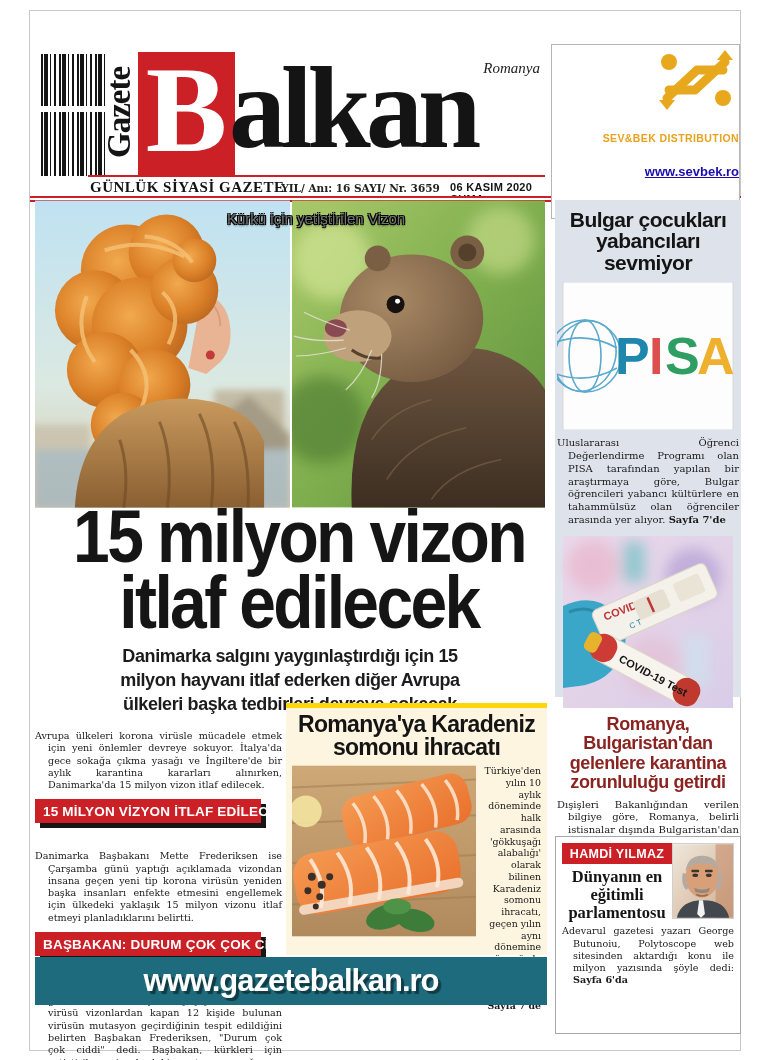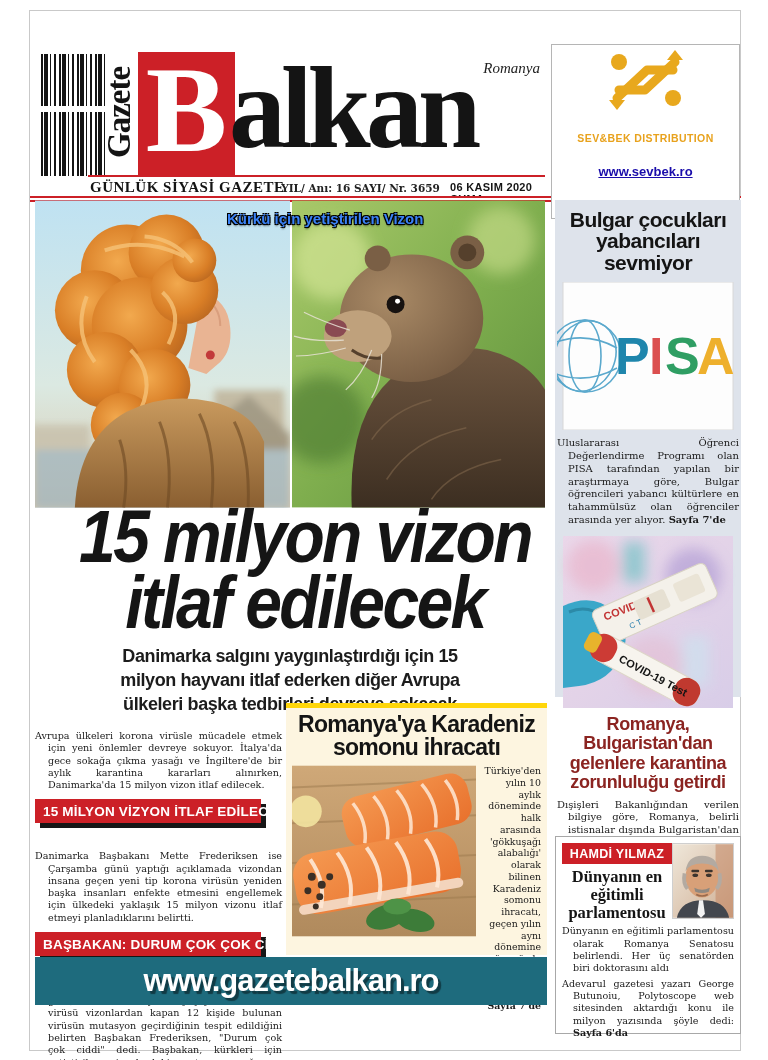--- a/index.html
+++ b/index.html
@@ -23,33 +23,33 @@
     font-style:italic; font-size:15px; color:#222; }
   .rule-thin { left:88px; top:175px; width:457px; height:2px; background:#cc2027; }
   .tagline { left:90px; top:179px; font-family:"Liberation Serif",serif; font-weight:700; font-size:15px; letter-spacing:0.5px; color:#141414; }
   .issue { left:268px; top:182px; width:185px; text-align:center; font-family:"DejaVu Serif",serif; font-size:10.5px; color:#222;font-weight:bold; }
   .dateline { left:450px; top:181px; width:100px; font-weight:700; font-size:11px; letter-spacing:0.3px; color:#141414; }
   .rule-double { left:30px; top:196px; width:711px; height:6px;
     background:linear-gradient(#cc2027 0 2px,#ffffff 2px 4px,#cc2027 4px 6px); }
 
   
   .ad-box { left:551px; top:44px; width:189px; height:175px; background:#fff; border:1px solid #b5b5b5;
-    display:flex; flex-direction:column; align-items:center; justify-content:center; gap:20px; }
+    display:flex; flex-direction:column; align-items:flex-end; justify-content:center; gap:20px; }
   .ad-name { color:#e8a21d; font-weight:700; font-size:10.5px; letter-spacing:0.4px; }
   .ad-url { color:#1a0dab; font-weight:700; font-size:13px; text-decoration:underline; }
   .ad-phone { color:#be185d; font-weight:700; font-size:14px; letter-spacing:0.5px; }
 
   
   .photos { left:35px; top:200px; width:510px; height:308px; display:flex; }
   .photos svg { display:block; }
-  .photo-caption { left:192px; top:10px; font-size:15px; font-weight:700; color:#3b82f6;
+  .photo-caption { left:192px; top:10px; font-size:15px; font-weight:400; color:#737373;
     text-shadow:-1px -1px 0 #000,1px -1px 0 #000,-1px 1px 0 #000,1px 1px 0 #000,0 2px 2px rgba(0,0,0,.6); }
 
   
-  .hl-wrap { left:48px; top:503px; width:514px; text-align:center; color:#151515;font-style:italic; }
+  .hl-wrap { left:42px; top:503px; width:514px; text-align:center; color:#151515; }
   .hl-line { font-weight:900; font-size:75px; line-height:66px; letter-spacing:-3px;
     transform:scaleX(0.88); transform-origin:center; white-space:nowrap; }
   .sub-hl { left:38px; top:645px; width:504px; text-align:center; font-weight:700;
     font-size:18px; line-height:1.32; letter-spacing:-0.4px; color:#1c1c1c; text-wrap:balance; }
 
   
   .col-left { left:35px; top:703px; width:247px; }
   .body-txt { font-family:"DejaVu Serif",serif; font-size:9.6px; line-height:1.28; color:#1a1a1a;
     text-align:justify; text-indent:-13px; padding-left:13px;margin-top:27px; }
   .red-banner { background:#cc2027; color:#fff; font-weight:900; font-size:13.5px; letter-spacing:0.2px;
@@ -412,15 +412,14 @@
       <g fill="#3c342e">
         <ellipse cx="23" cy="32" rx="3" ry="1.8"></ellipse>
           <ellipse cx="37" cy="32" rx="3" ry="1.8"></ellipse>
         <rect x="19" y="26.5" width="8" height="2.4" rx="1"></rect>
           <rect x="33" y="26.5" width="8" height="2.4" rx="1"></rect>
       </g>
       <path d="M22 45 q8 4 16 0 l-1 4 q-7 3 -14 0 Z" fill="#8f8880"></path>
       <path d="M24 52 q6 3 12 0" stroke="#9a6a4c" stroke-width="1.6" fill="none"></path>
     </svg>
   </div>
-  <p class="author-body">Dünyanın en eğitimli parlamentosu olarak Romanya Senatosu belirlendi. Her üç senatörden biri doktorasını aldı</p>
   <p class="author-body"><span>Adevarul gazetesi yazarı George Butunoiu, Polytoscope web sitesinden aktardığı konu ile milyon yazısında şöyle dedi:</span> <span class="pg-ref">Sayfa 6'da</span></p>
 </div>
 
 </body></html>

